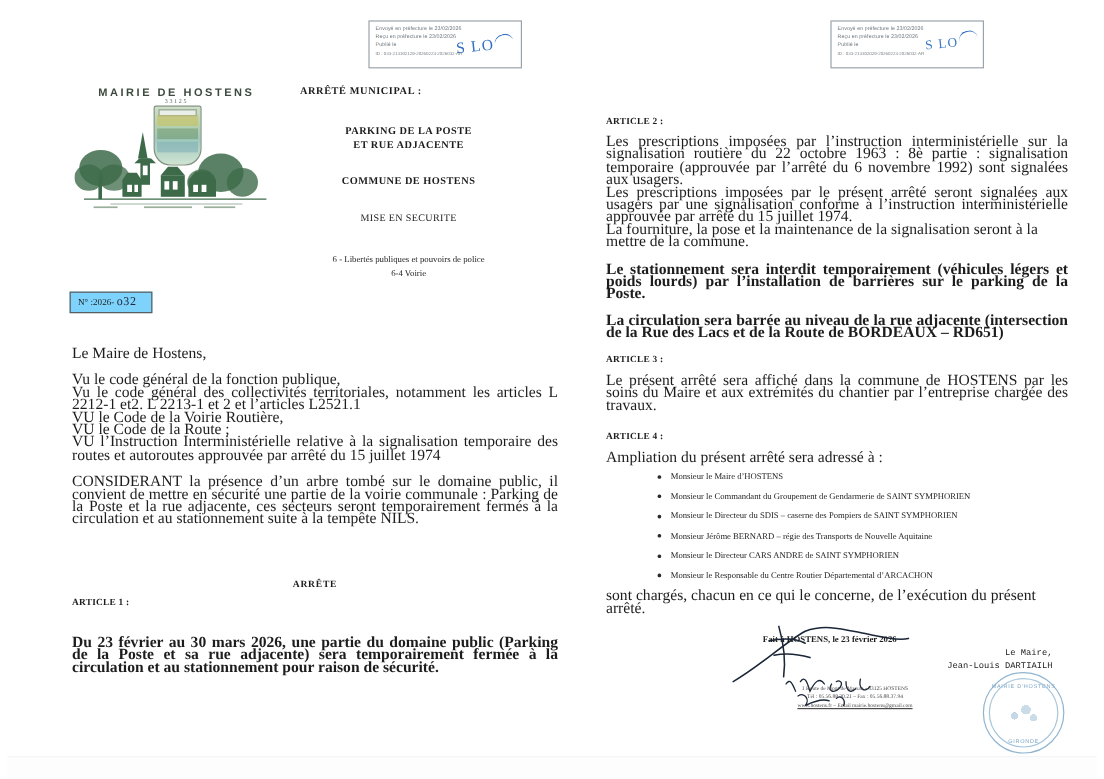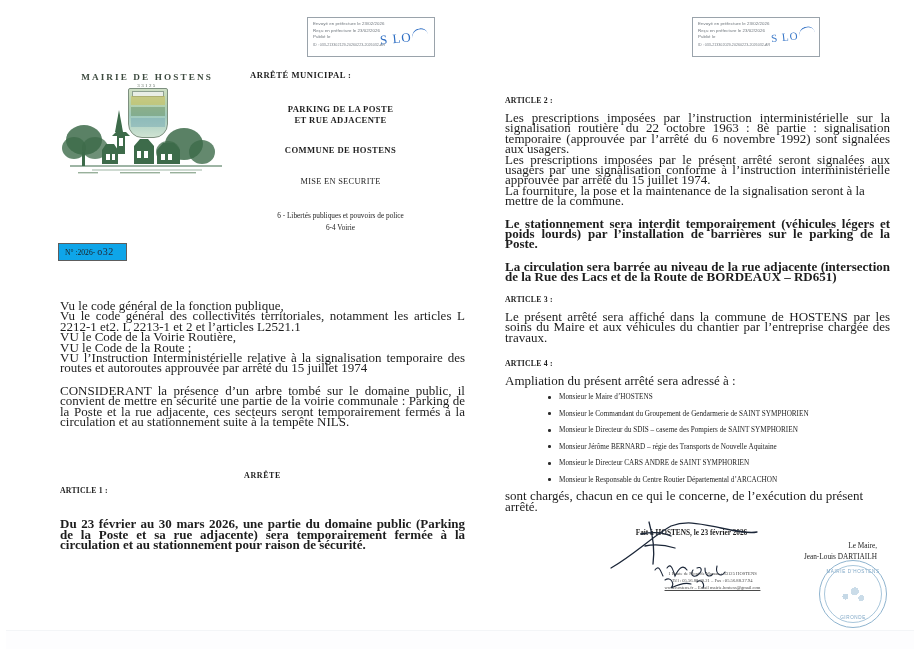--- a/index.html
+++ b/index.html
@@ -77,21 +77,21 @@
   .stamp-right .stamp-scribble { color: #3a78c8; font-size: 11px; right: 4px; }
 
   
   .logo-block {
     position: absolute;
     left: 62px; top: 72px;
     width: 170px;
   }
   .logo-title {
     text-align: center;
-    font-family: Liberation Serif, serif;
+    font-family: Liberation Sans, sans-serif;
     font-size: 9.2px;
     letter-spacing: 2.1px;
     color: #3d4a3f;
     font-weight: bold;
   }
   .logo-sub {
     text-align: center;
     font-size: 5px;
     letter-spacing: 1.4px;
     color: #5c6b5e;
@@ -162,21 +162,21 @@
     line-height: 12px;
   }
 
   
   .ref-box {
     position: absolute;
     left: 58px; top: 243px;
     border: 1px solid #5d5d5d;
     padding: 2px 12px 3px 6px;
     font-size: 7.6px;
-    background: #0ea5e9;
+    background: #7dd3fc;
   }
   .ref-hand {
     font-family: "Liberation Serif", serif;
     font-size: 10px;
     color: #22293a;
     letter-spacing: 0.5px;
     padding-left: 2px;
   }
 
   
@@ -253,20 +253,21 @@
     position: absolute;
     left: 595px; top: 520px;
     width: 300px; height: 100px;
   }
   .sig-maire {
     position: absolute;
     right: 18px; top: 20px;
     text-align: right;
     font-size: 7.3px;
     line-height: 11px;
+    font-family: Liberation Mono, monospace;
   }
   .sig-scribble {
     position: absolute;
     left: 10px; top: 0px;
     width: 190px; height: 70px;
     pointer-events: none;
   }
   .round-stamp {
     position: absolute;
     right: 8px; top: 40px;
@@ -407,20 +408,21 @@
       <div>6 - Libertés publiques et pouvoirs de police</div>
       <div>6-4 Voirie</div>
     </div>
   </div>
 
   <div class="ref-box">
     <span>N° :2026-</span><span class="ref-hand">o32</span>
   </div>
 
   <div class="col-left">
+    <p class="body ragged">Le Maire de Hostens,</p>
     <div class="sp-3"></div>
     <p class="body ragged">Vu le code général de la fonction publique,</p>
     <p class="body">Vu le code général des collectivités territoriales, notamment les articles L 2212-1 et2. L 2213-1 et 2 et l’articles L2521.1</p>
     <p class="body ragged">VU le Code de la Voirie Routière,</p>
     <p class="body ragged">VU le Code de la Route ;</p>
     <p class="body">VU l’Instruction Interministérielle relative à la signalisation temporaire des routes et autoroutes approuvée par arrêté du 15 juillet 1974</p>
     <div class="sp-3"></div>
     <p class="body">CONSIDERANT la présence d’un arbre tombé sur le domaine public, il convient de mettre en sécurité une partie de la voirie communale : Parking de la Poste et la rue adjacente, ces secteurs seront temporairement fermés à la circulation et au stationnement suite à la tempête NILS.</p>
     <div style="height:3px"></div>
     <div class="arrete-word">ARRÊTE</div>
@@ -436,21 +438,21 @@
     <p class="body">Les prescriptions imposées par l’instruction interministérielle sur la signalisation routière du 22 octobre 1963 : 8è partie : signalisation temporaire (approuvée par l’arrêté du 6 novembre 1992) sont signalées aux usagers.</p>
     <p class="body">Les prescriptions imposées par le présent arrêté seront signalées aux usagers par une signalisation conforme à l’instruction interministérielle approuvée par arrêté du 15 juillet 1974.</p>
     <p class="body ragged">La fourniture, la pose et la maintenance de la signalisation seront à la mettre de la commune.</p>
     <div class="sp-3"></div>
     <p class="body bold">Le stationnement sera interdit temporairement (véhicules légers et poids lourds) par l’installation de barrières sur le parking de la Poste.</p>
     <div class="sp-3"></div>
     <p class="body bold">La circulation sera barrée au niveau de la rue adjacente (intersection de la Rue des Lacs et de la Route de BORDEAUX – RD651)</p>
     <div class="sp-3"></div>
     <div class="art-head">ARTICLE 3 :</div>
     <div class="sp-2"></div>
-    <p class="body">Le présent arrêté sera affiché dans la commune de HOSTENS par les soins du Maire et aux véhicules du chantier par l’entreprise chargée des travaux.</p>
+    <p class="body">Le présent arrêté sera affiché dans la commune de HOSTENS par les soins du Maire et aux extrémités du chantier par l’entreprise chargée des travaux.</p>
     <div class="sp-4"></div>
     <div class="art-head">ARTICLE 4 :</div>
     <div class="sp-2"></div>
     <p class="body ragged">Ampliation du présent arrêté sera adressé à :</p>
 
     <ul class="recipients">
       <li>Monsieur le Maire d’HOSTENS</li>
       <li>Monsieur le Commandant du Groupement de Gendarmerie de SAINT SYMPHORIEN</li>
       <li>Monsieur le Directeur du SDIS – caserne des Pompiers de SAINT SYMPHORIEN</li>
       <li>Monsieur Jérôme BERNARD – régie des Transports de Nouvelle Aquitaine</li>

